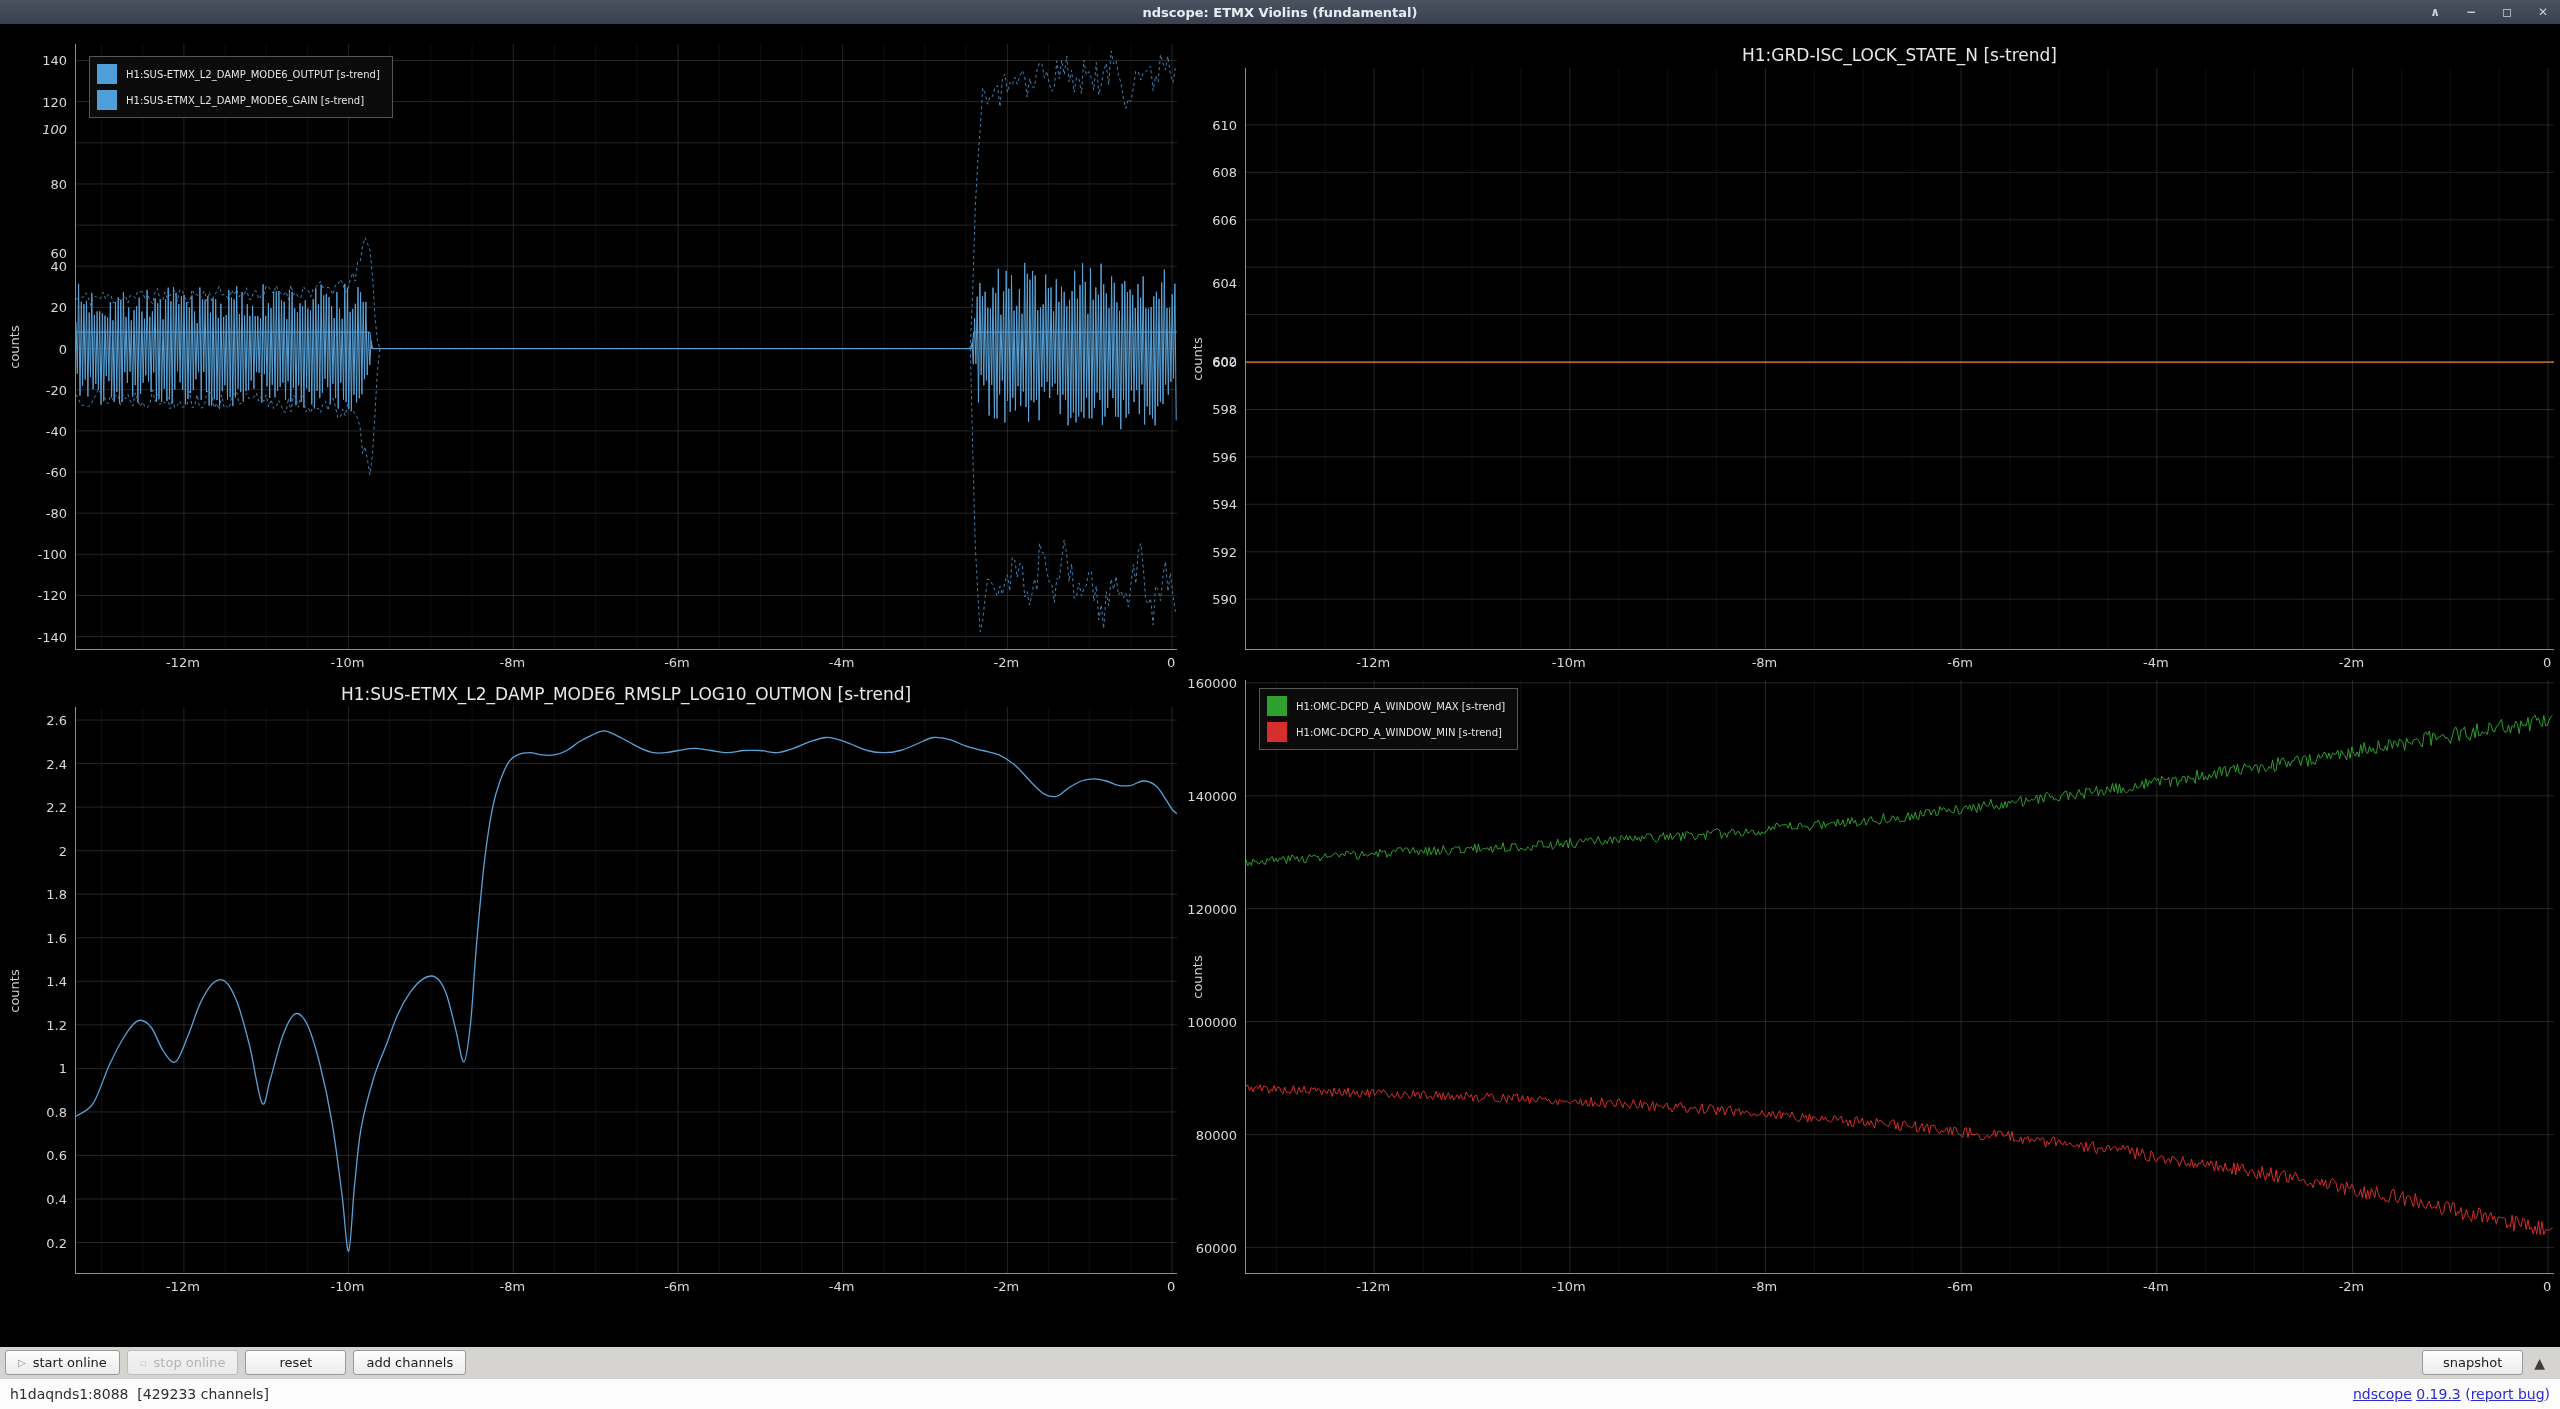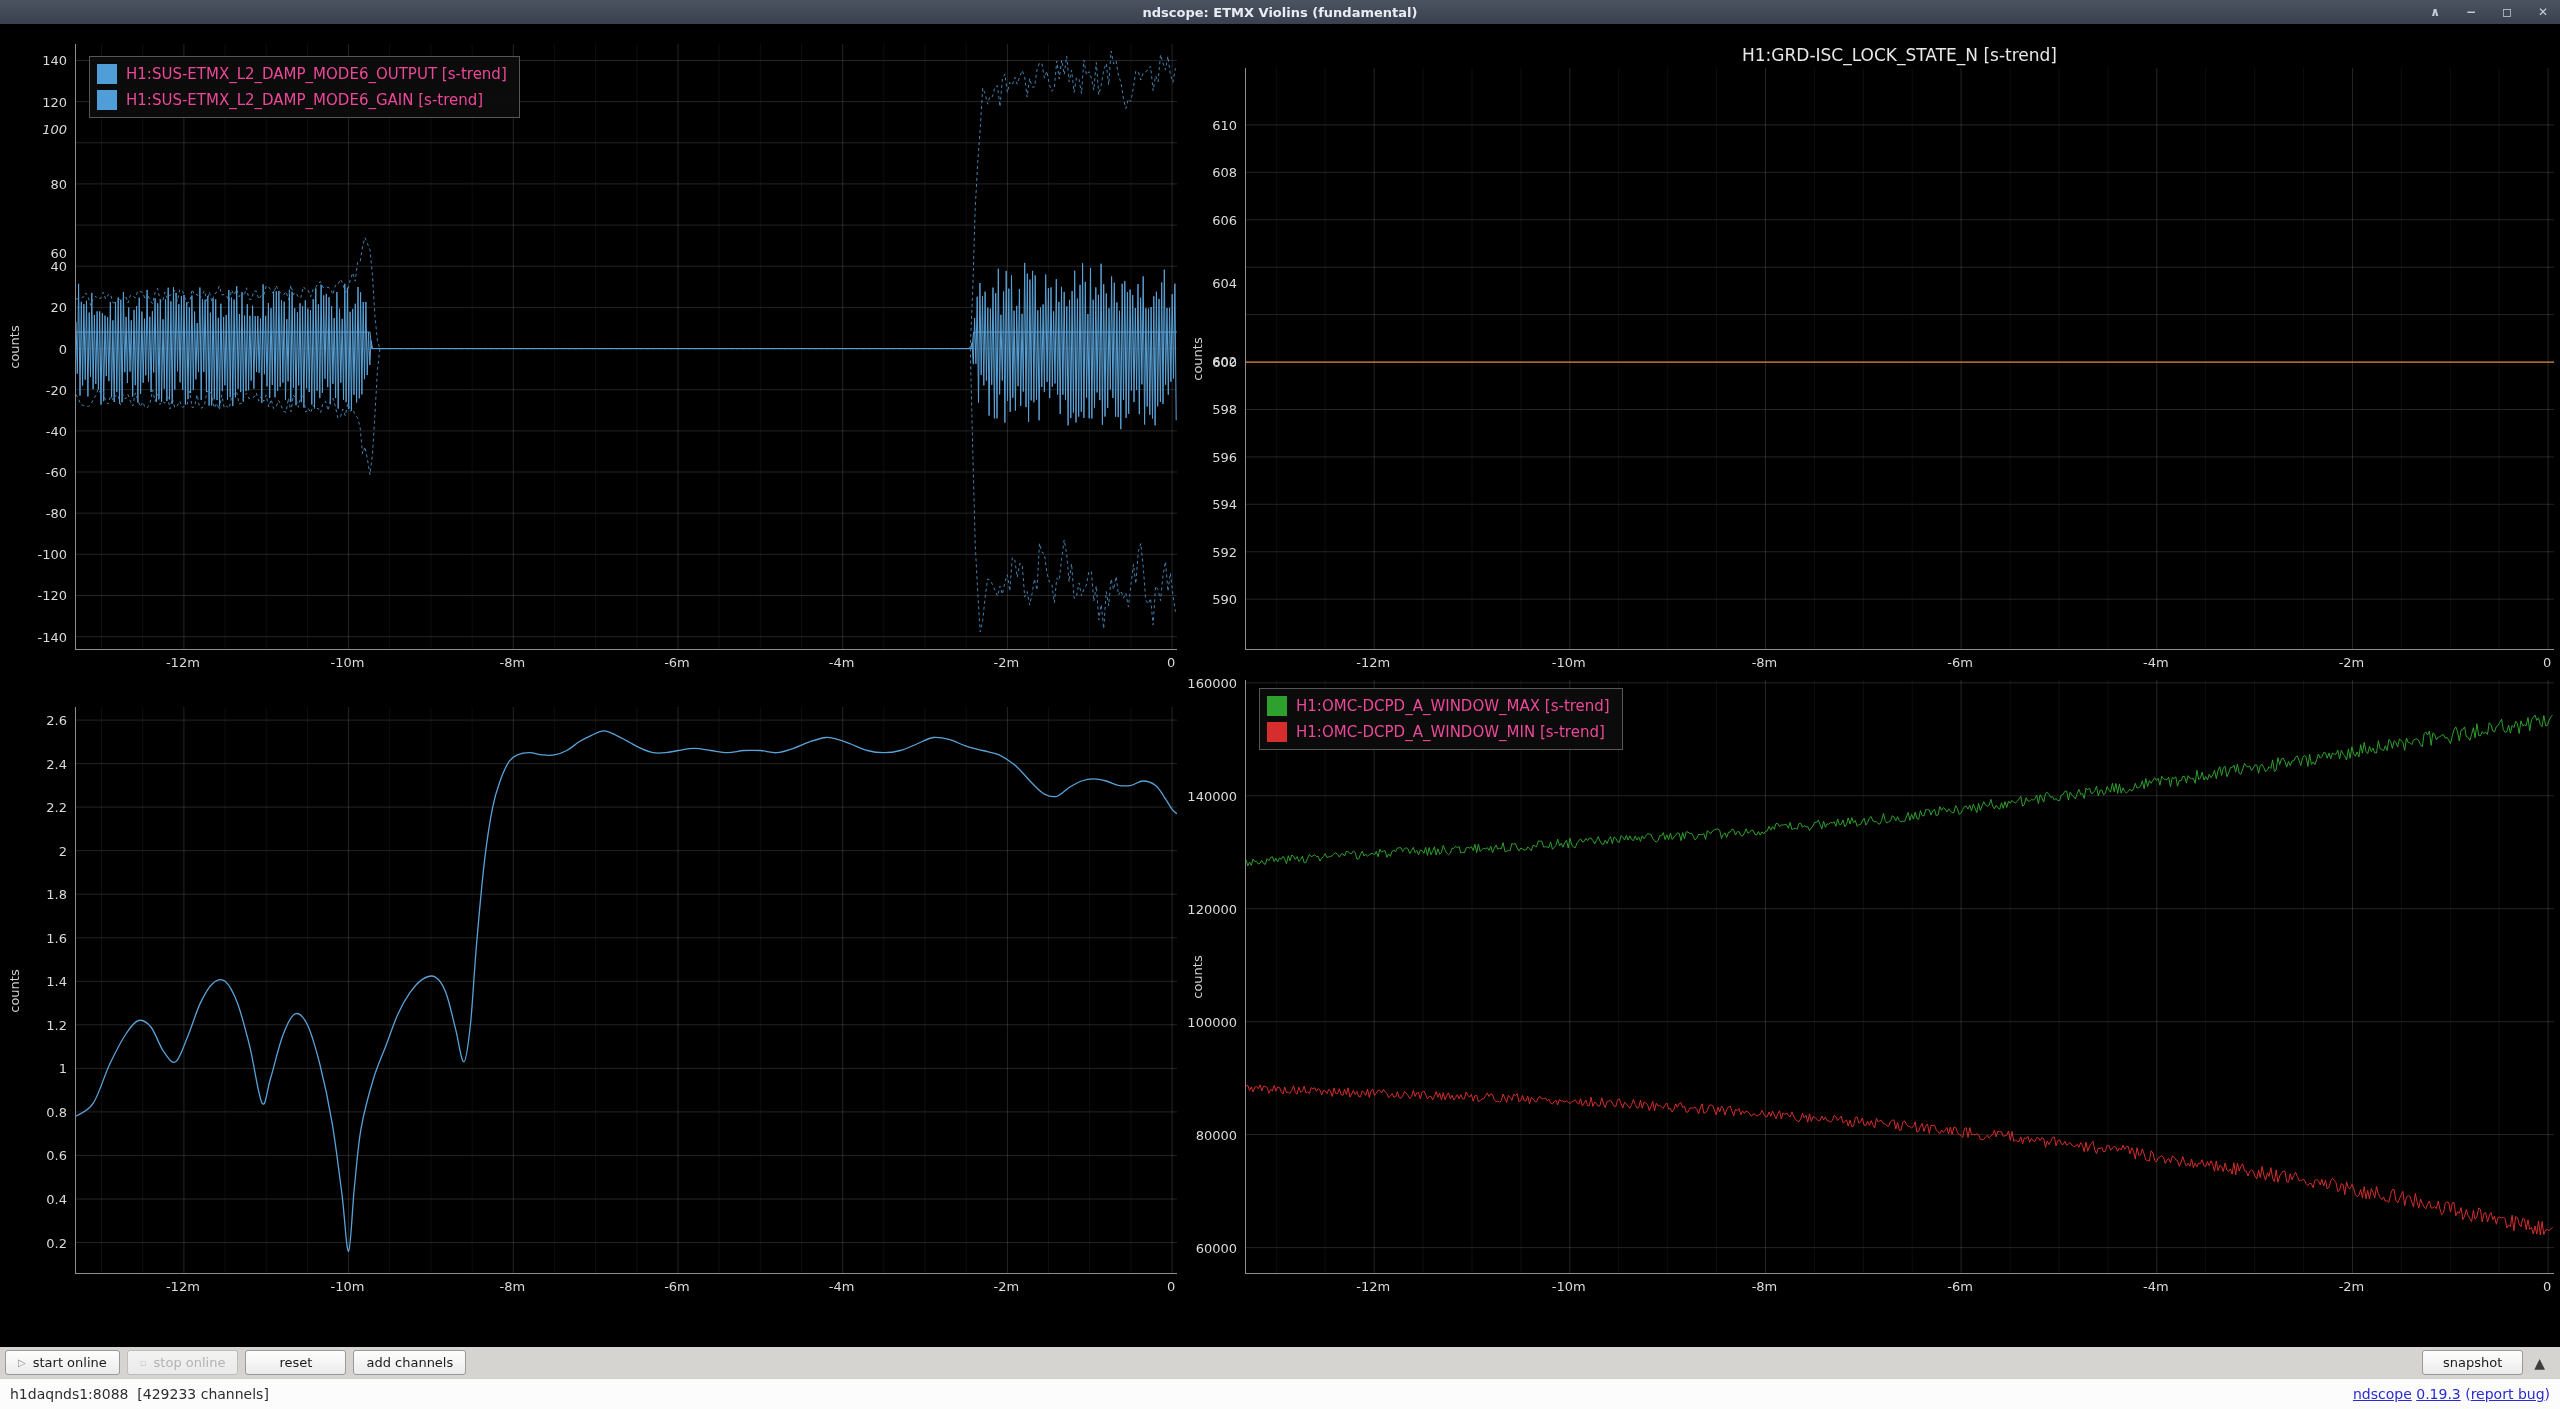--- a/index.html
+++ b/index.html
@@ -14,21 +14,21 @@
 .panel.right{grid-template-columns:62px 1fr 6px}
 .plot-title{grid-row:1;grid-column:2;display:flex;align-items:flex-end;justify-content:center;color:#e8e8e8;font-size:17px;padding-bottom:3px;white-space:nowrap}
 .y-gutter{grid-row:2;grid-column:1;position:relative}
 .ylabel{position:absolute;top:50%;left:14px;transform:translate(-50%,-50%) rotate(-90deg);color:#d0d0d0;font-size:13px}
 .tick-y{position:absolute;right:8px;transform:translateY(-50%);color:#dadada;font-size:13px;white-space:nowrap}
 .plot-box{grid-row:2;grid-column:2;position:relative;border-left:1px solid #8e8e8e;border-bottom:1px solid #8e8e8e;overflow:hidden;background:#000}
 .plot-box svg{position:absolute;left:0;top:0}
 .x-strip{grid-row:3;grid-column:2;position:relative;overflow:hidden}
 .tick-x{position:absolute;top:5px;transform:translateX(-50%);color:#dadada;font-size:13px}
 .legend{position:absolute;background:rgba(12,12,12,.92);border:1px solid #565656;padding:7px 12px 7px 7px;display:flex;flex-direction:column;gap:6px;z-index:5}
-.legend-item{display:flex;align-items:center;gap:9px;color:#ec4899;font-size:15px;white-space:nowrap}
+.legend-item{display:flex;align-items:center;gap:9px;color:#e5e5e5;font-size:10px;white-space:nowrap}
 .swatch{width:20px;height:20px;flex:0 0 auto}
 .t0row{grid-row:3;grid-column:1/3;display:flex;align-items:center;justify-content:center;color:#fff;font-size:15px}
 .buttonbar{position:absolute;left:0;right:0;top:1347px;height:31px;background:#d6d4d1;display:flex;align-items:center;gap:7px;padding:0 5px}
 .btn{height:25px;min-width:101px;border:1px solid #999;border-radius:3px;background:linear-gradient(#fefefe,#ebebeb);font-size:13px;color:#1b1b1b;display:inline-flex;align-items:center;justify-content:center;gap:7px;padding:0 12px;white-space:nowrap;cursor:default}
 .btn .icon{font-size:10px;color:#8f8f8f}
 .btn.disabled{color:#b3b3b3;border-color:#bdbdbd;background:linear-gradient(#f3f3f3,#eaeaea)}
 .btn.disabled .icon{color:#c9c9c9}
 .bar-spacer{flex:1}
 .collapse-arrow{color:#3d3d3d;font-size:14px;margin:0 10px 0 4px}
 .statusbar{position:absolute;left:0;right:0;top:1378px;height:31px;background:#fcfcfc;border-top:1px solid #cfcfcf;display:flex;align-items:center;justify-content:space-between;padding:0 10px;font-size:14px;color:#2d2d2d}
@@ -209,20 +209,21 @@
         <div class="tick-x" style="left: 323.82px;">-10m</div>
         <div class="tick-x" style="left: 519.482px;">-8m</div>
         <div class="tick-x" style="left: 715.144px;">-6m</div>
         <div class="tick-x" style="left: 910.806px;">-4m</div>
         <div class="tick-x" style="left: 1106.47px;">-2m</div>
         <div class="tick-x" style="left: 1302.13px;">0</div>
       </div>
   </div>
 
   <div class="panel left" style="--toprow:31px">
+    <div class="plot-title">H1:SUS-ETMX_L2_DAMP_MODE6_RMSLP_LOG10_OUTMON [s-trend]</div>
     <div class="y-gutter">
       <span class="ylabel">counts</span>
     <div class="tick-y" style="top: 13.0615px;">2.6</div>
         <div class="tick-y" style="top: 56.6px;">2.4</div>
         <div class="tick-y" style="top: 100.138px;">2.2</div>
         <div class="tick-y" style="top: 143.677px;">2</div>
         <div class="tick-y" style="top: 187.215px;">1.8</div>
         <div class="tick-y" style="top: 230.754px;">1.6</div>
         <div class="tick-y" style="top: 274.292px;">1.4</div>
         <div class="tick-y" style="top: 317.831px;">1.2</div>

